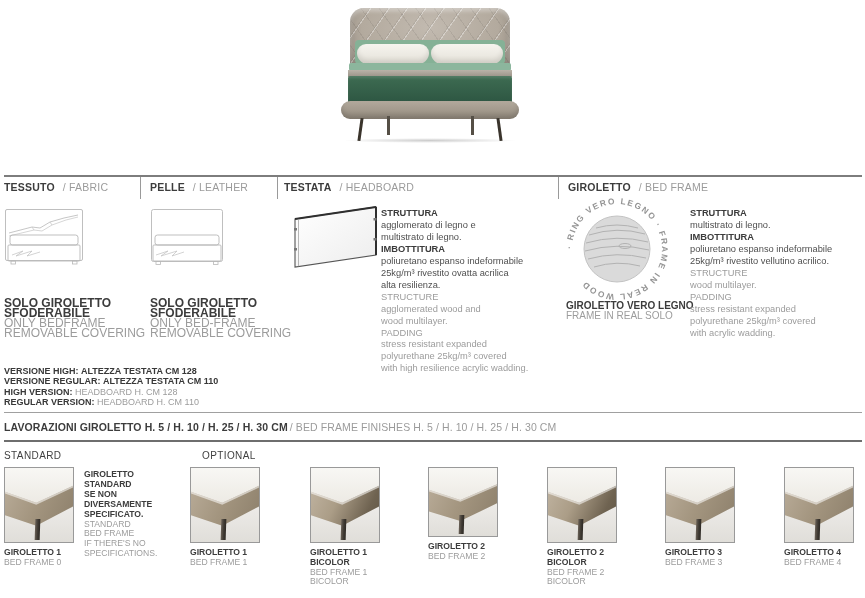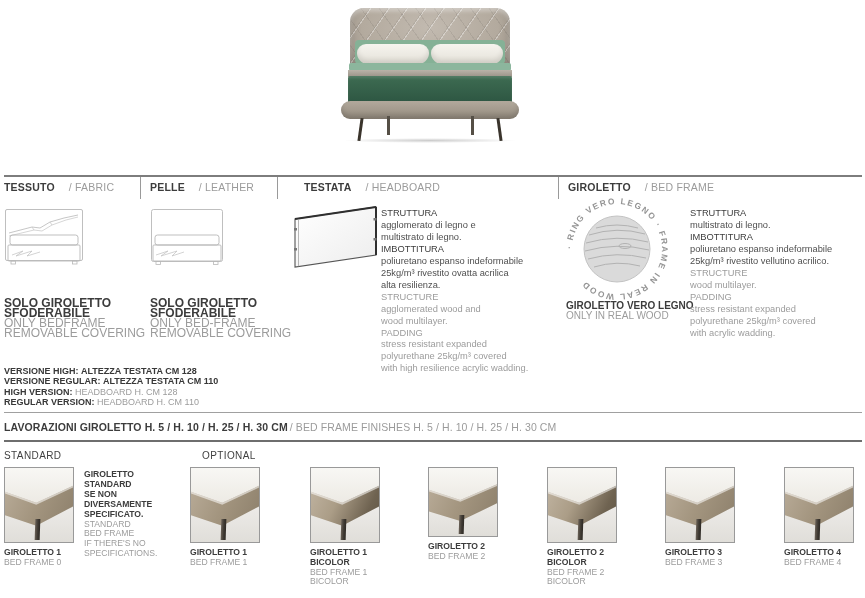--- a/index.html
+++ b/index.html
@@ -35,28 +35,28 @@
                background:radial-gradient(ellipse, rgba(0,0,0,0.20), rgba(0,0,0,0) 70%);}
 
   
   .rule1{left:4px;right:3px;top:175px;height:2px;background:#7d7d7d;}
   .rule2{left:4px;right:3px;top:412px;height:1px;background:#a0a0a0;}
   .rule3{left:4px;right:3px;top:440px;height:2px;background:#6e6e6e;}
   .vdiv{top:177px;height:22px;width:1px;background:#9a9a9a;}
 
   
   .colhead{top:181px;font-size:10.5px;font-weight:bold;color:#3c3c3c;white-space:nowrap;letter-spacing:0.2px;}
-  .colhead .en{font-weight:normal;color:#9b9b9b;margin-left:14px;}
+  .colhead .en{font-weight:normal;color:#9b9b9b;margin-left:8px;}
   .drawing svg{display:block;}
   .cap{font-size:12px;line-height:10px;white-space:nowrap;}
   .cap .it{font-weight:bold;color:#3c3c3c;}
   .cap .en{color:#9c9c9c;}
   .spec{font-size:9.3px;line-height:11.95px;white-space:nowrap;}
   .spec .it{color:#4f4f4f;}
-  .spec .it .b{font-weight:normal;color:#3c3c3c;}
+  .spec .it .b{font-weight:bold;color:#3c3c3c;}
   .spec .en{color:#9c9c9c;}
 
   
   .versions{left:4px;top:366px;font-size:9px;line-height:10.4px;white-space:nowrap;}
   .versions .vl{font-weight:bold;color:#383838;}
   .versions .vv.dark{font-weight:bold;color:#383838;}
   .versions .vv.muted{color:#9c9c9c;}
 
   
   .lavorazioni{left:4px;top:421px;font-size:10.5px;white-space:nowrap;letter-spacing:0.1px;text-align:right;}
@@ -117,21 +117,21 @@
   <div class="abs vdiv" style="left:140px"></div>
   <div class="abs vdiv" style="left:277px"></div>
   <div class="abs vdiv" style="left:558px"></div>
 
   <div class="abs colhead" style="left:4px">
     <span class="it">TESSUTO</span><span class="en">/ FABRIC</span>
   </div>
   <div class="abs colhead" style="left:150px">
     <span class="it">PELLE</span><span class="en">/ LEATHER</span>
   </div>
-  <div class="abs colhead" style="left:304px">
+  <div class="abs colhead" style="left:284px">
     <span class="it">TESTATA</span><span class="en">/ HEADBOARD</span>
   </div>
   <div class="abs colhead" style="left:568px">
     <span class="it">GIROLETTO</span><span class="en">/ BED FRAME</span>
   </div>
 
   <div class="abs drawing" style="left:4px;top:209px">
     <svg width="80" height="58" viewBox="0 0 80 58" fill="none">
       <rect x="1.5" y="0.5" width="77" height="51" rx="1.5" stroke="#b8b8b8" stroke-width="0.9"></rect>
       <path d="M5 24 L28 18 L36 19 L46 13 L60 9 L74 6" stroke="#b8b8b8" stroke-width="0.8"></path>
@@ -190,21 +190,21 @@
         <path d="M33 33 Q 54 27 75 33"></path>
         <ellipse cx="62" cy="51" rx="6" ry="2.5"></ellipse>
       </g>
       <text font-size="8.4" font-weight="bold" fill="#949494" letter-spacing="1.6" font-family="Liberation Sans, sans-serif">
         <textPath href="#ringpath">· RING VERO LEGNO · FRAME IN REAL WOOD</textPath>
       </text>
     </svg>
   </div>
   <div class="abs badge-cap">
     <div class="it">GIROLETTO VERO LEGNO</div>
-    <div class="en">ONLY IN REAL WOOD</div>
+    <div class="en">FRAME IN REAL SOLO</div>
   </div>
 
   <div class="abs cap" style="left:4px;top:298px">
     <div class="it">
         <div>SOLO GIROLETTO</div>
         <div>SFODERABILE</div>
       </div>
     <div class="en">
         <div>ONLY BEDFRAME</div>
         <div>REMOVABLE COVERING</div>

